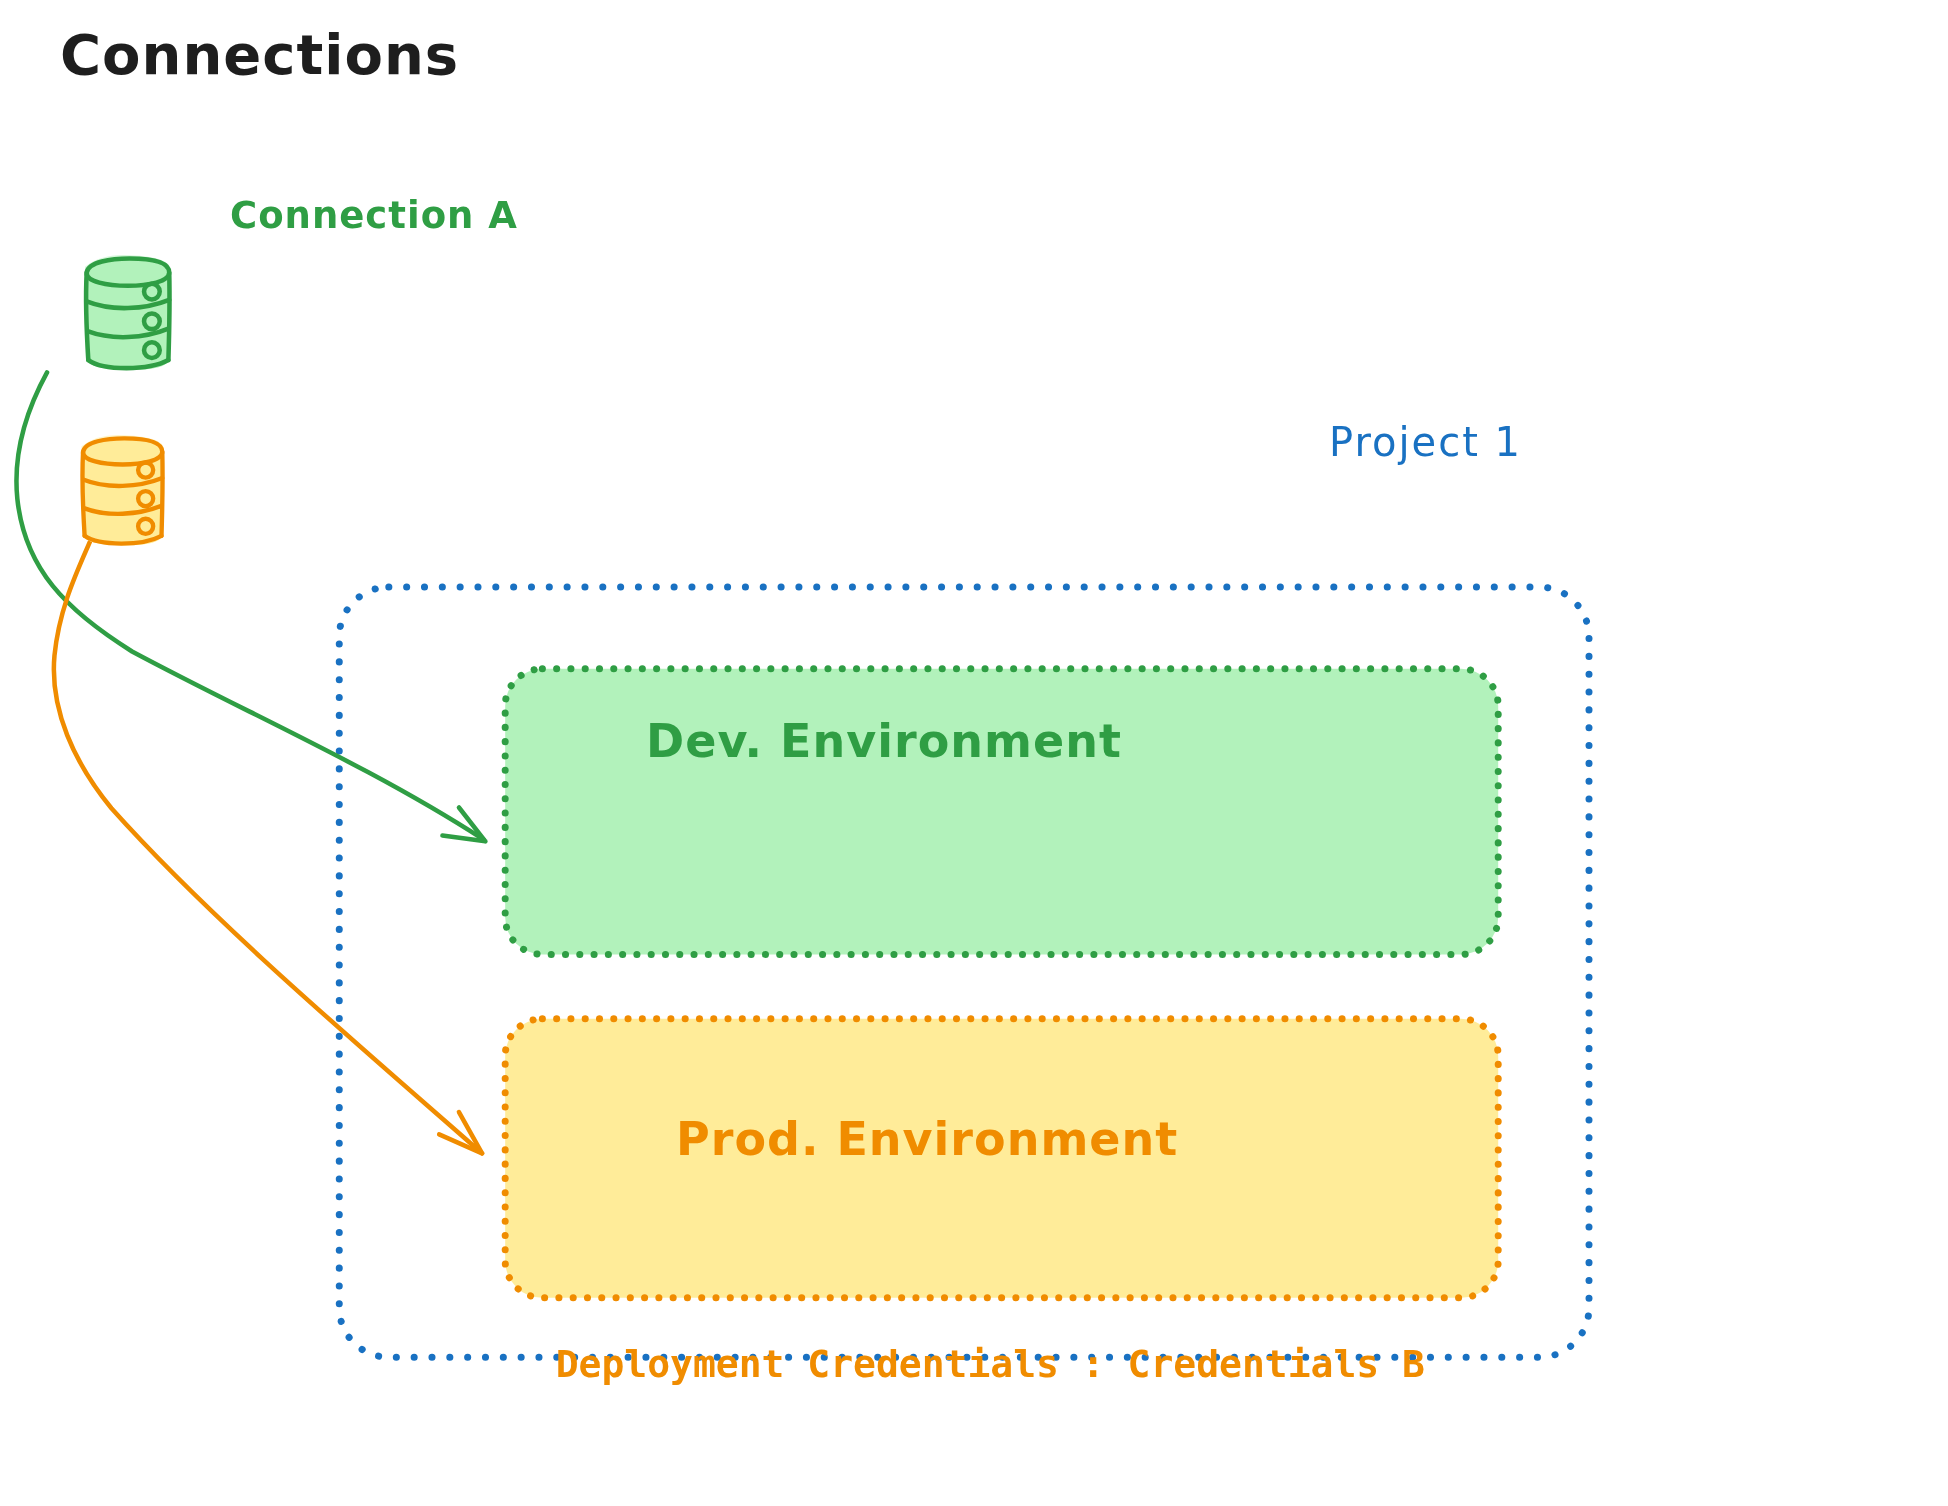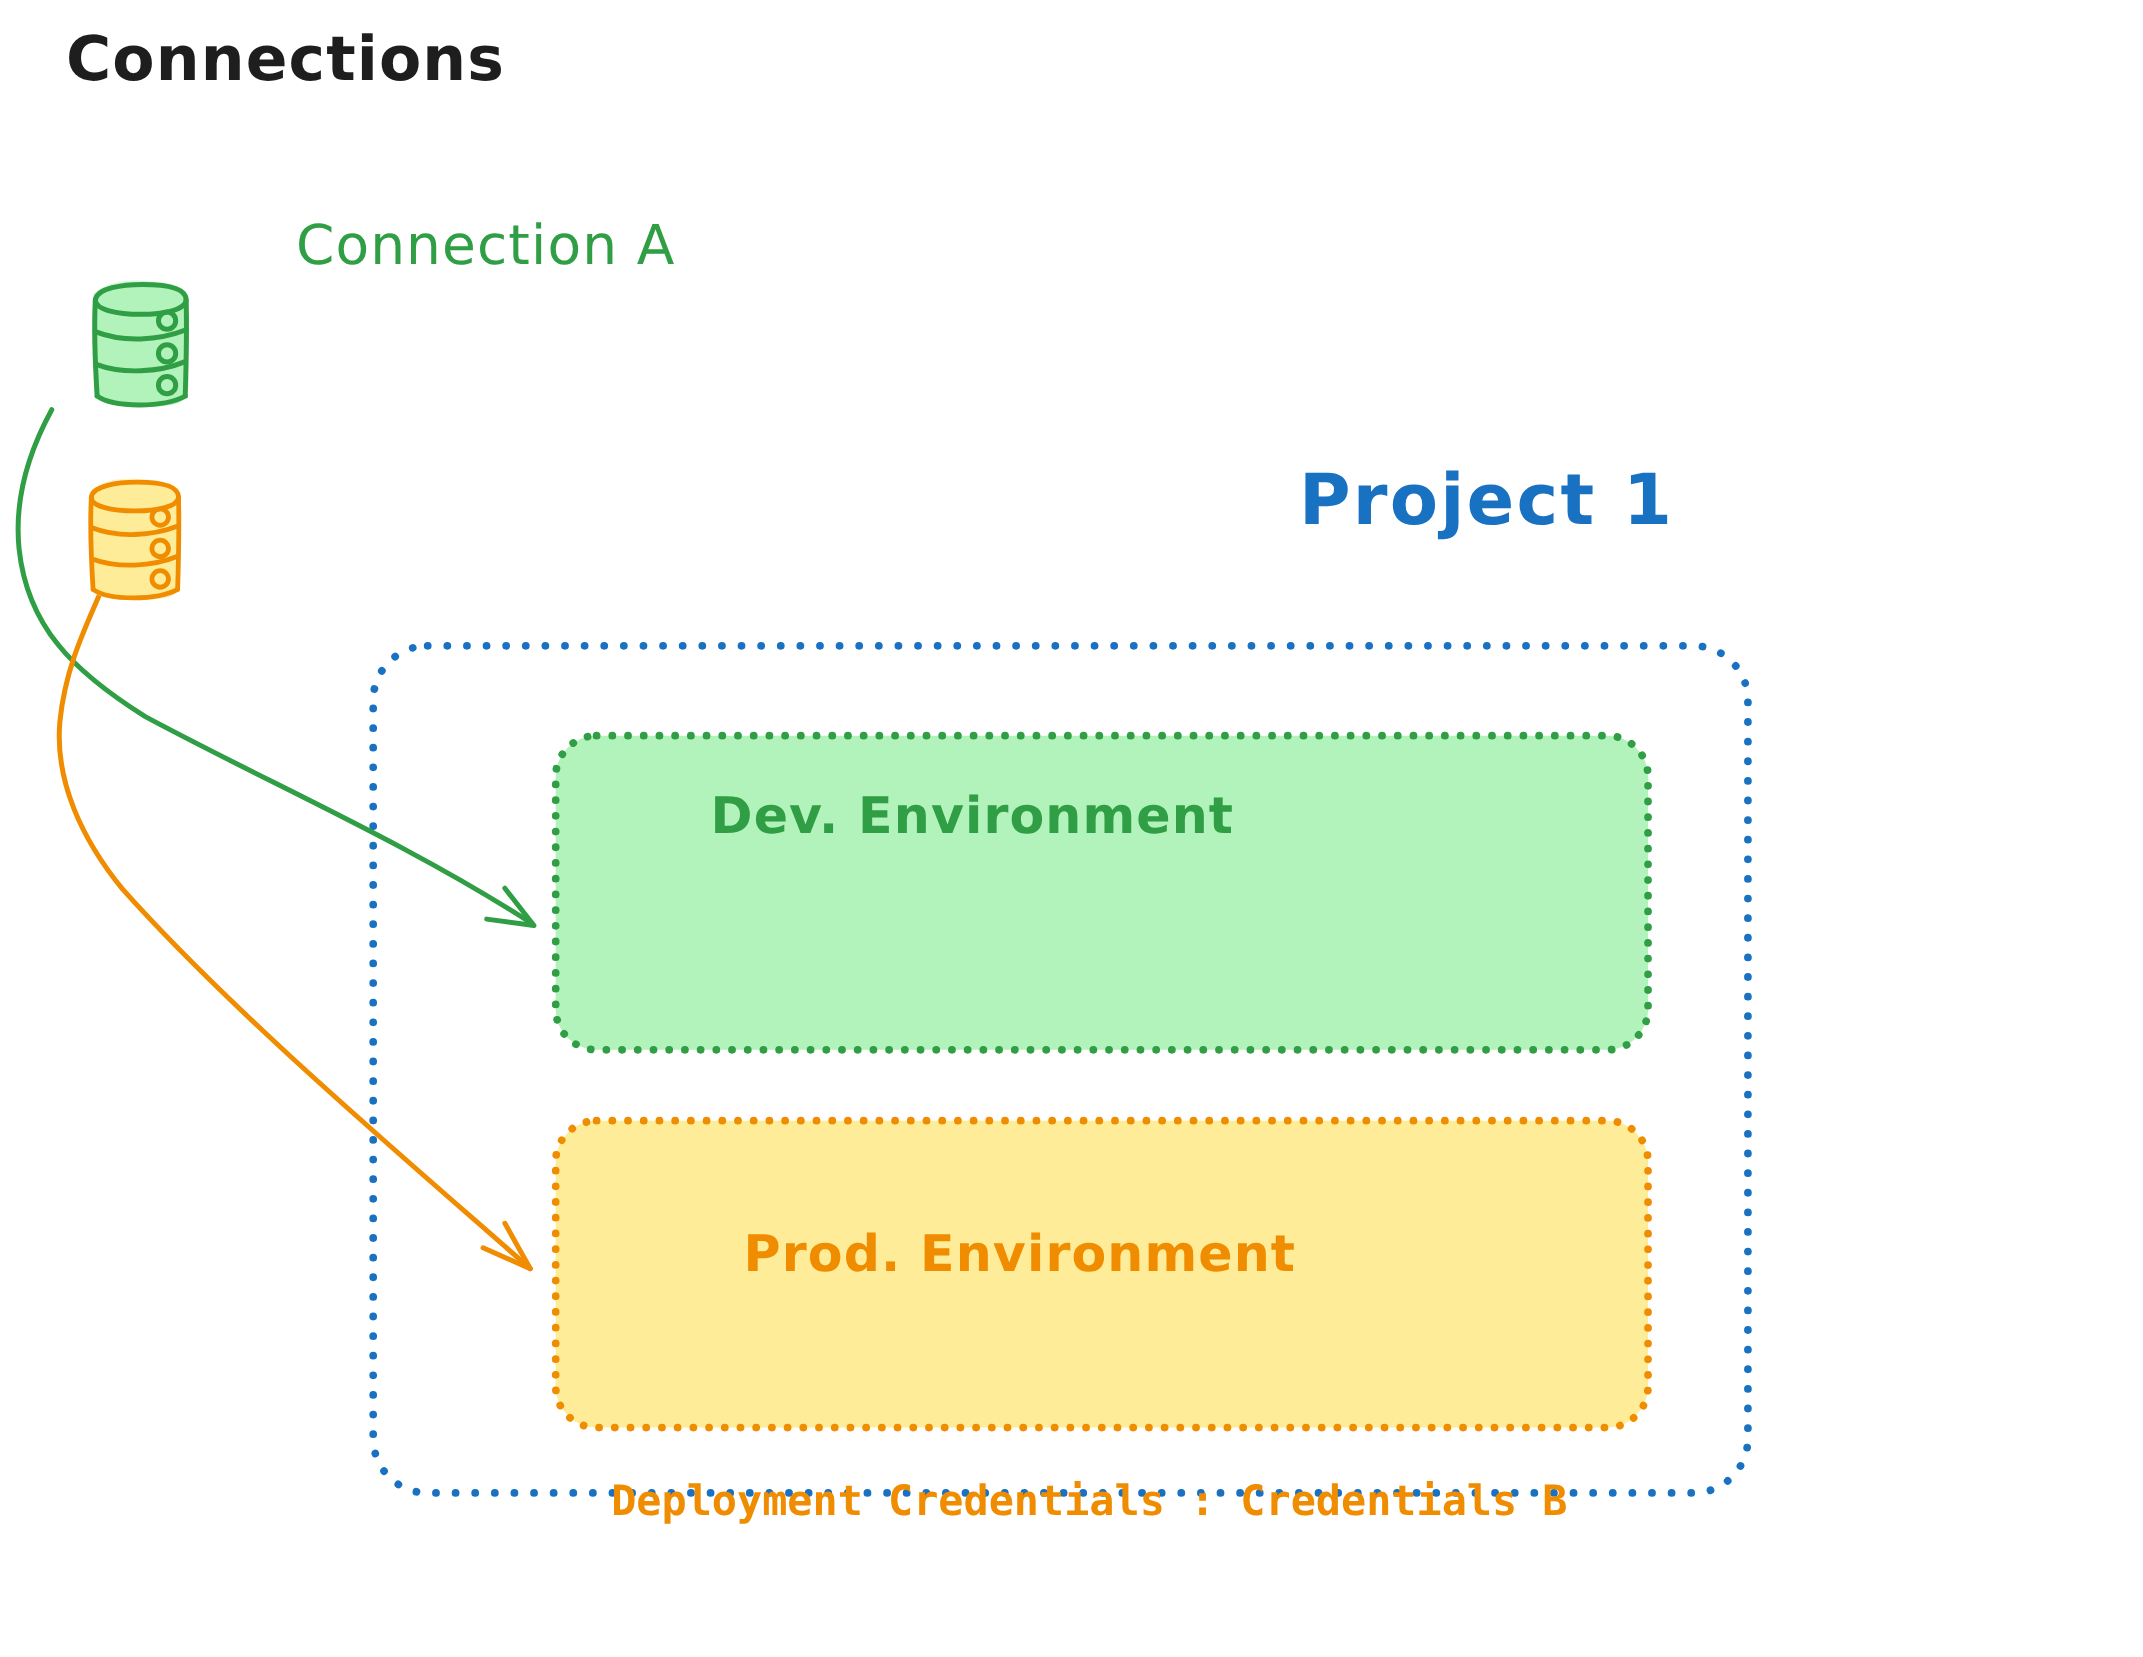--- a/index.html
+++ b/index.html
@@ -7,24 +7,24 @@
     --orange:#f08c00; --orange_fill:#ffec99; --blue:#1971c2;
   }
   html,body{margin:0;padding:0;background:#ffffff;}
   .canvas{
     position:relative;width:1608px;height:1506px;background:#ffffff;
     overflow:hidden;font-family:"DejaVu Sans", sans-serif;
   }
   .layer{position:absolute;left:0;top:0;width:100%;height:100%;}
   .txt{position:absolute;white-space:nowrap;line-height:1.1;}
   .title{left:60px;top:24px;font-size:56px;font-weight:700;color:var(--ink);letter-spacing:1px;}
-  .conn-label{font-size:50px;font-weight:400;letter-spacing:1px;margin-left:39px;}
+  .conn-label{font-size:37px;font-weight:700;letter-spacing:1px;}
   .conn-a{left:230px;top:196px;color:var(--green);}
   .conn-b{left:226px;top:394px;color:var(--orange);}
-  .project-label{right:86px;top:420px;font-size:64px;font-weight:700;color:var(--blue);letter-spacing:2px;text-align:center;}
+  .project-label{right:86px;top:420px;font-size:40px;font-weight:400;color:var(--blue);letter-spacing:2px;text-align:center;}
   .env-title{font-size:46px;font-weight:700;letter-spacing:1px;}
   .env-dev{left:646px;top:716px;color:var(--green);}
   .env-prod{left:676px;top:1114px;color:var(--orange);}
   .cred{font-family:"DejaVu Sans Mono", monospace;font-size:38px;font-weight:700;text-align:right;}
   .cred-dev{right:181px;top:912px;color:var(--green);}
   .cred-prod{right:183px;top:1344px;color:var(--orange);}
 
   .dotted{fill:none;stroke-linecap:round;}
   .box-blue{stroke:var(--blue);stroke-width:8.5;stroke-dasharray:0.1 21.5;}
   .box-green{fill:var(--green_fill);stroke:var(--green);stroke-width:8.5;stroke-dasharray:0.1 17.2;stroke-linecap:round;}

